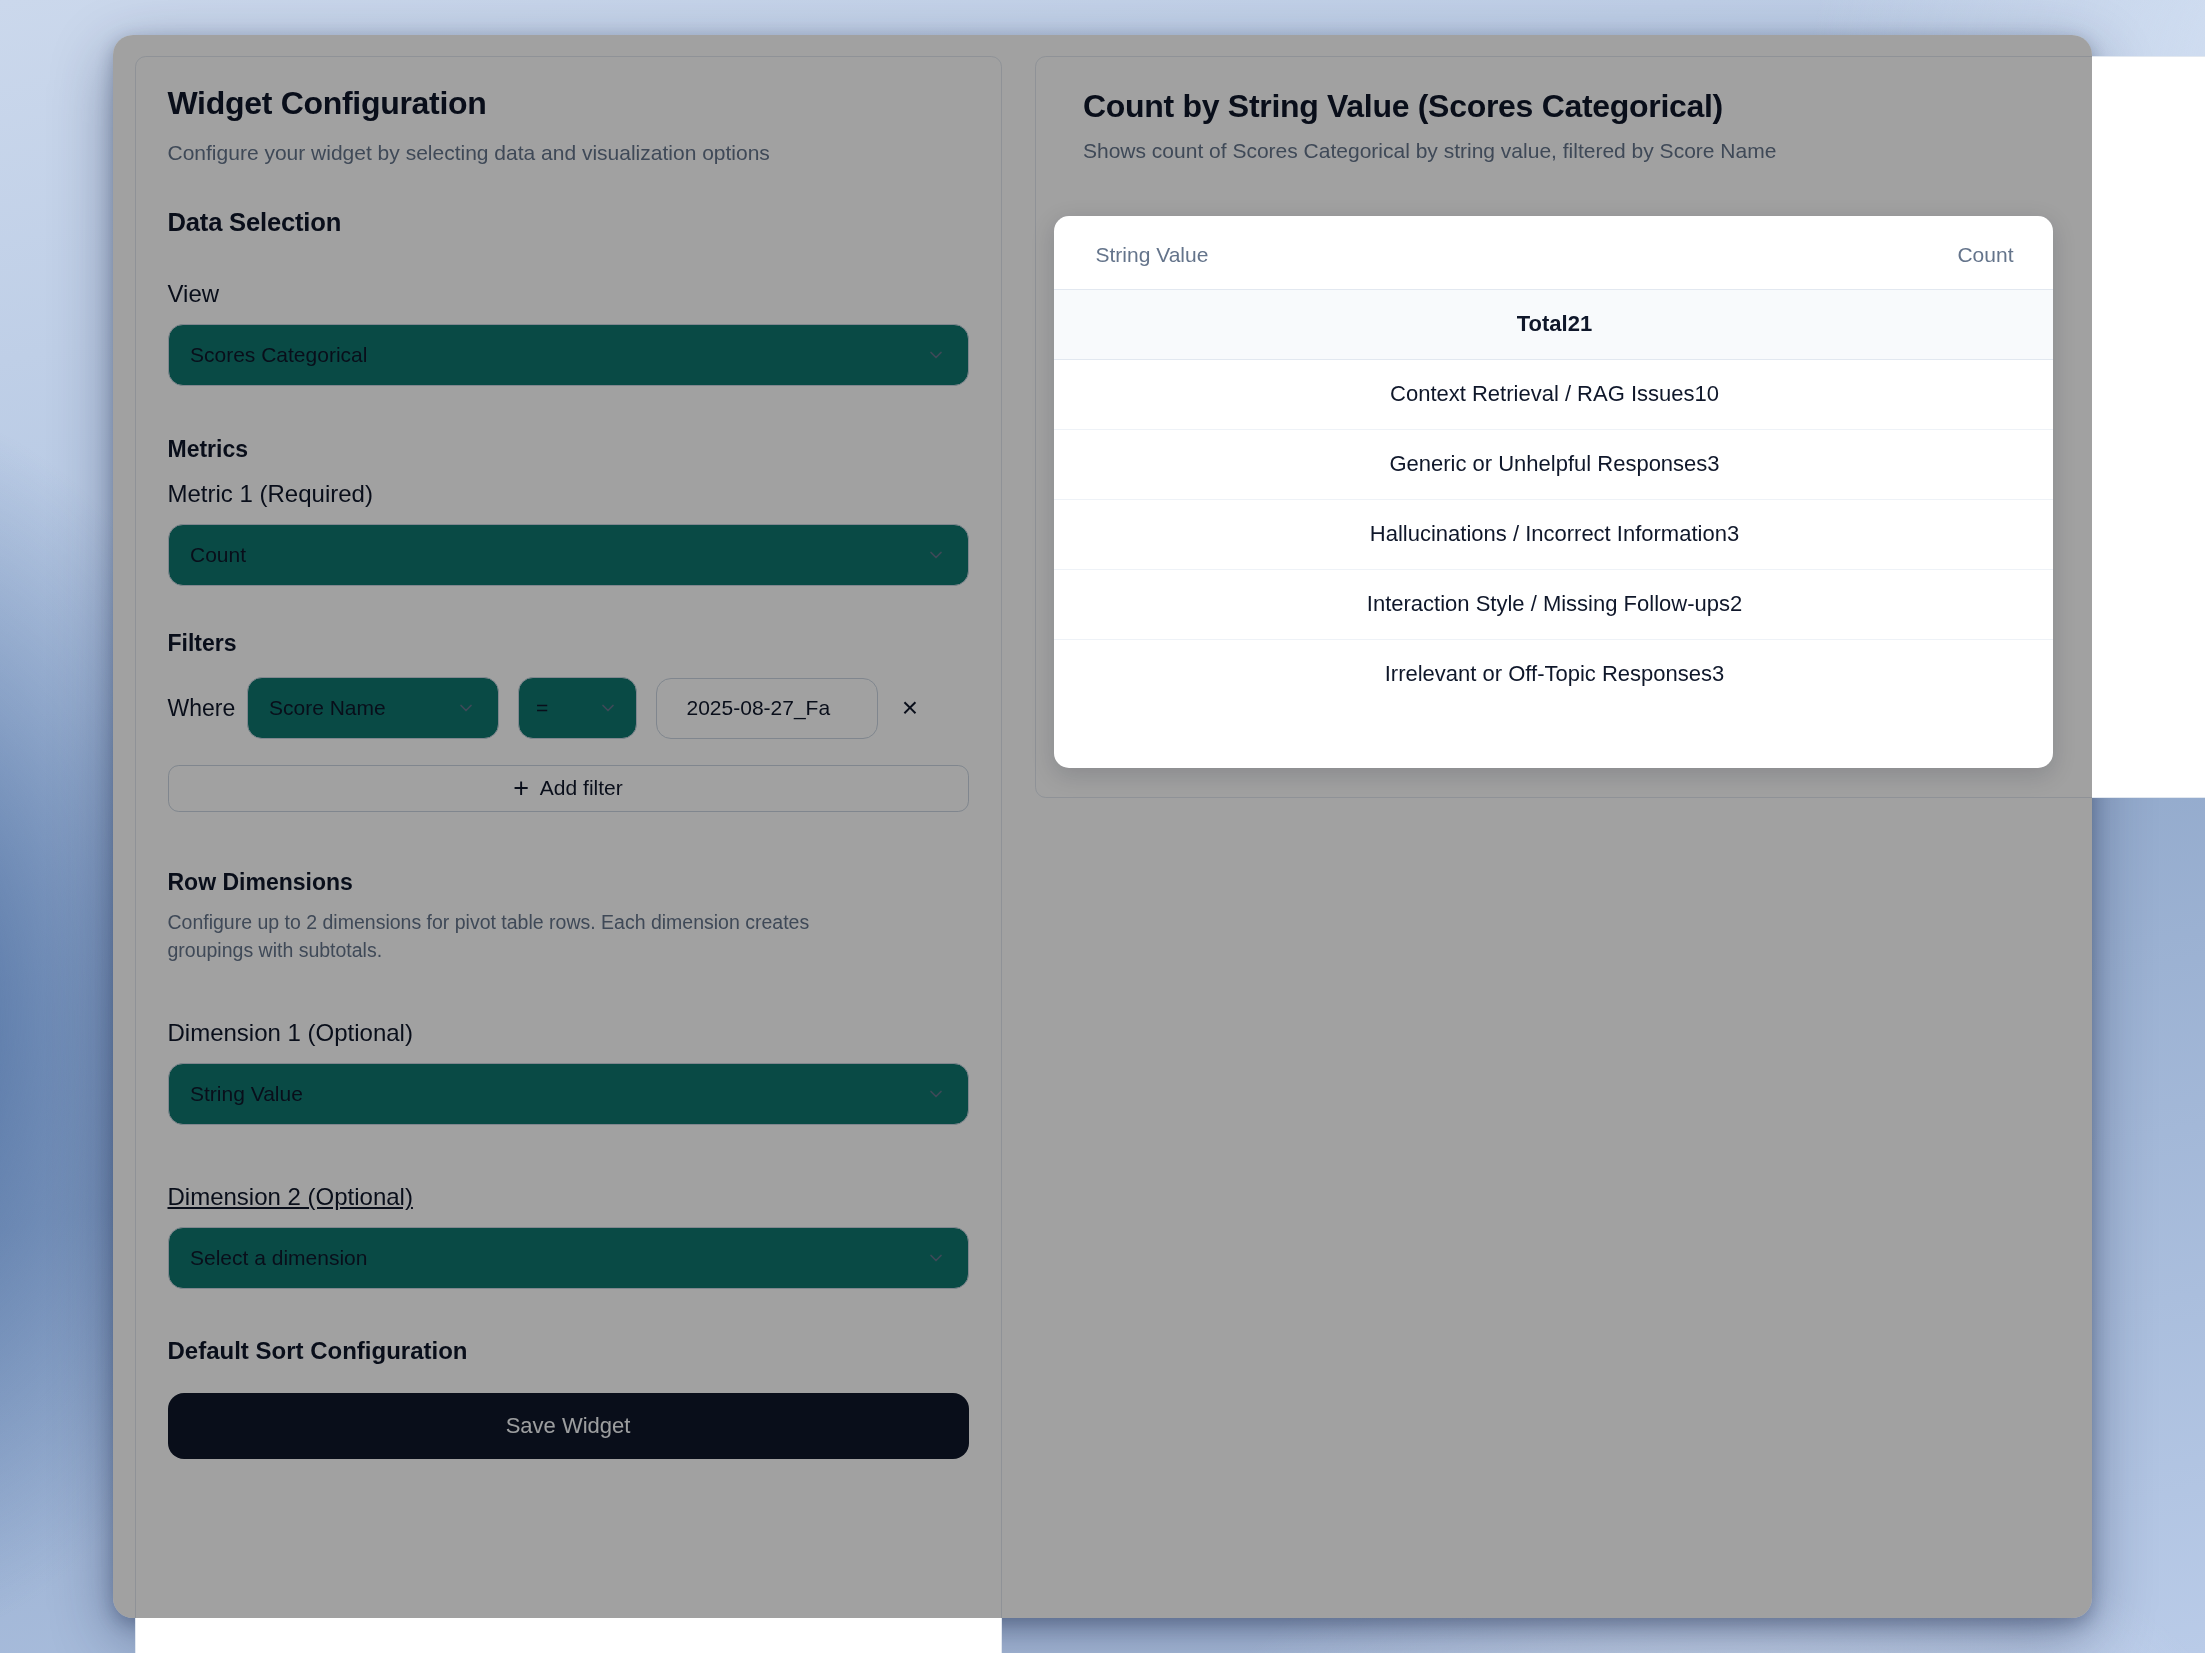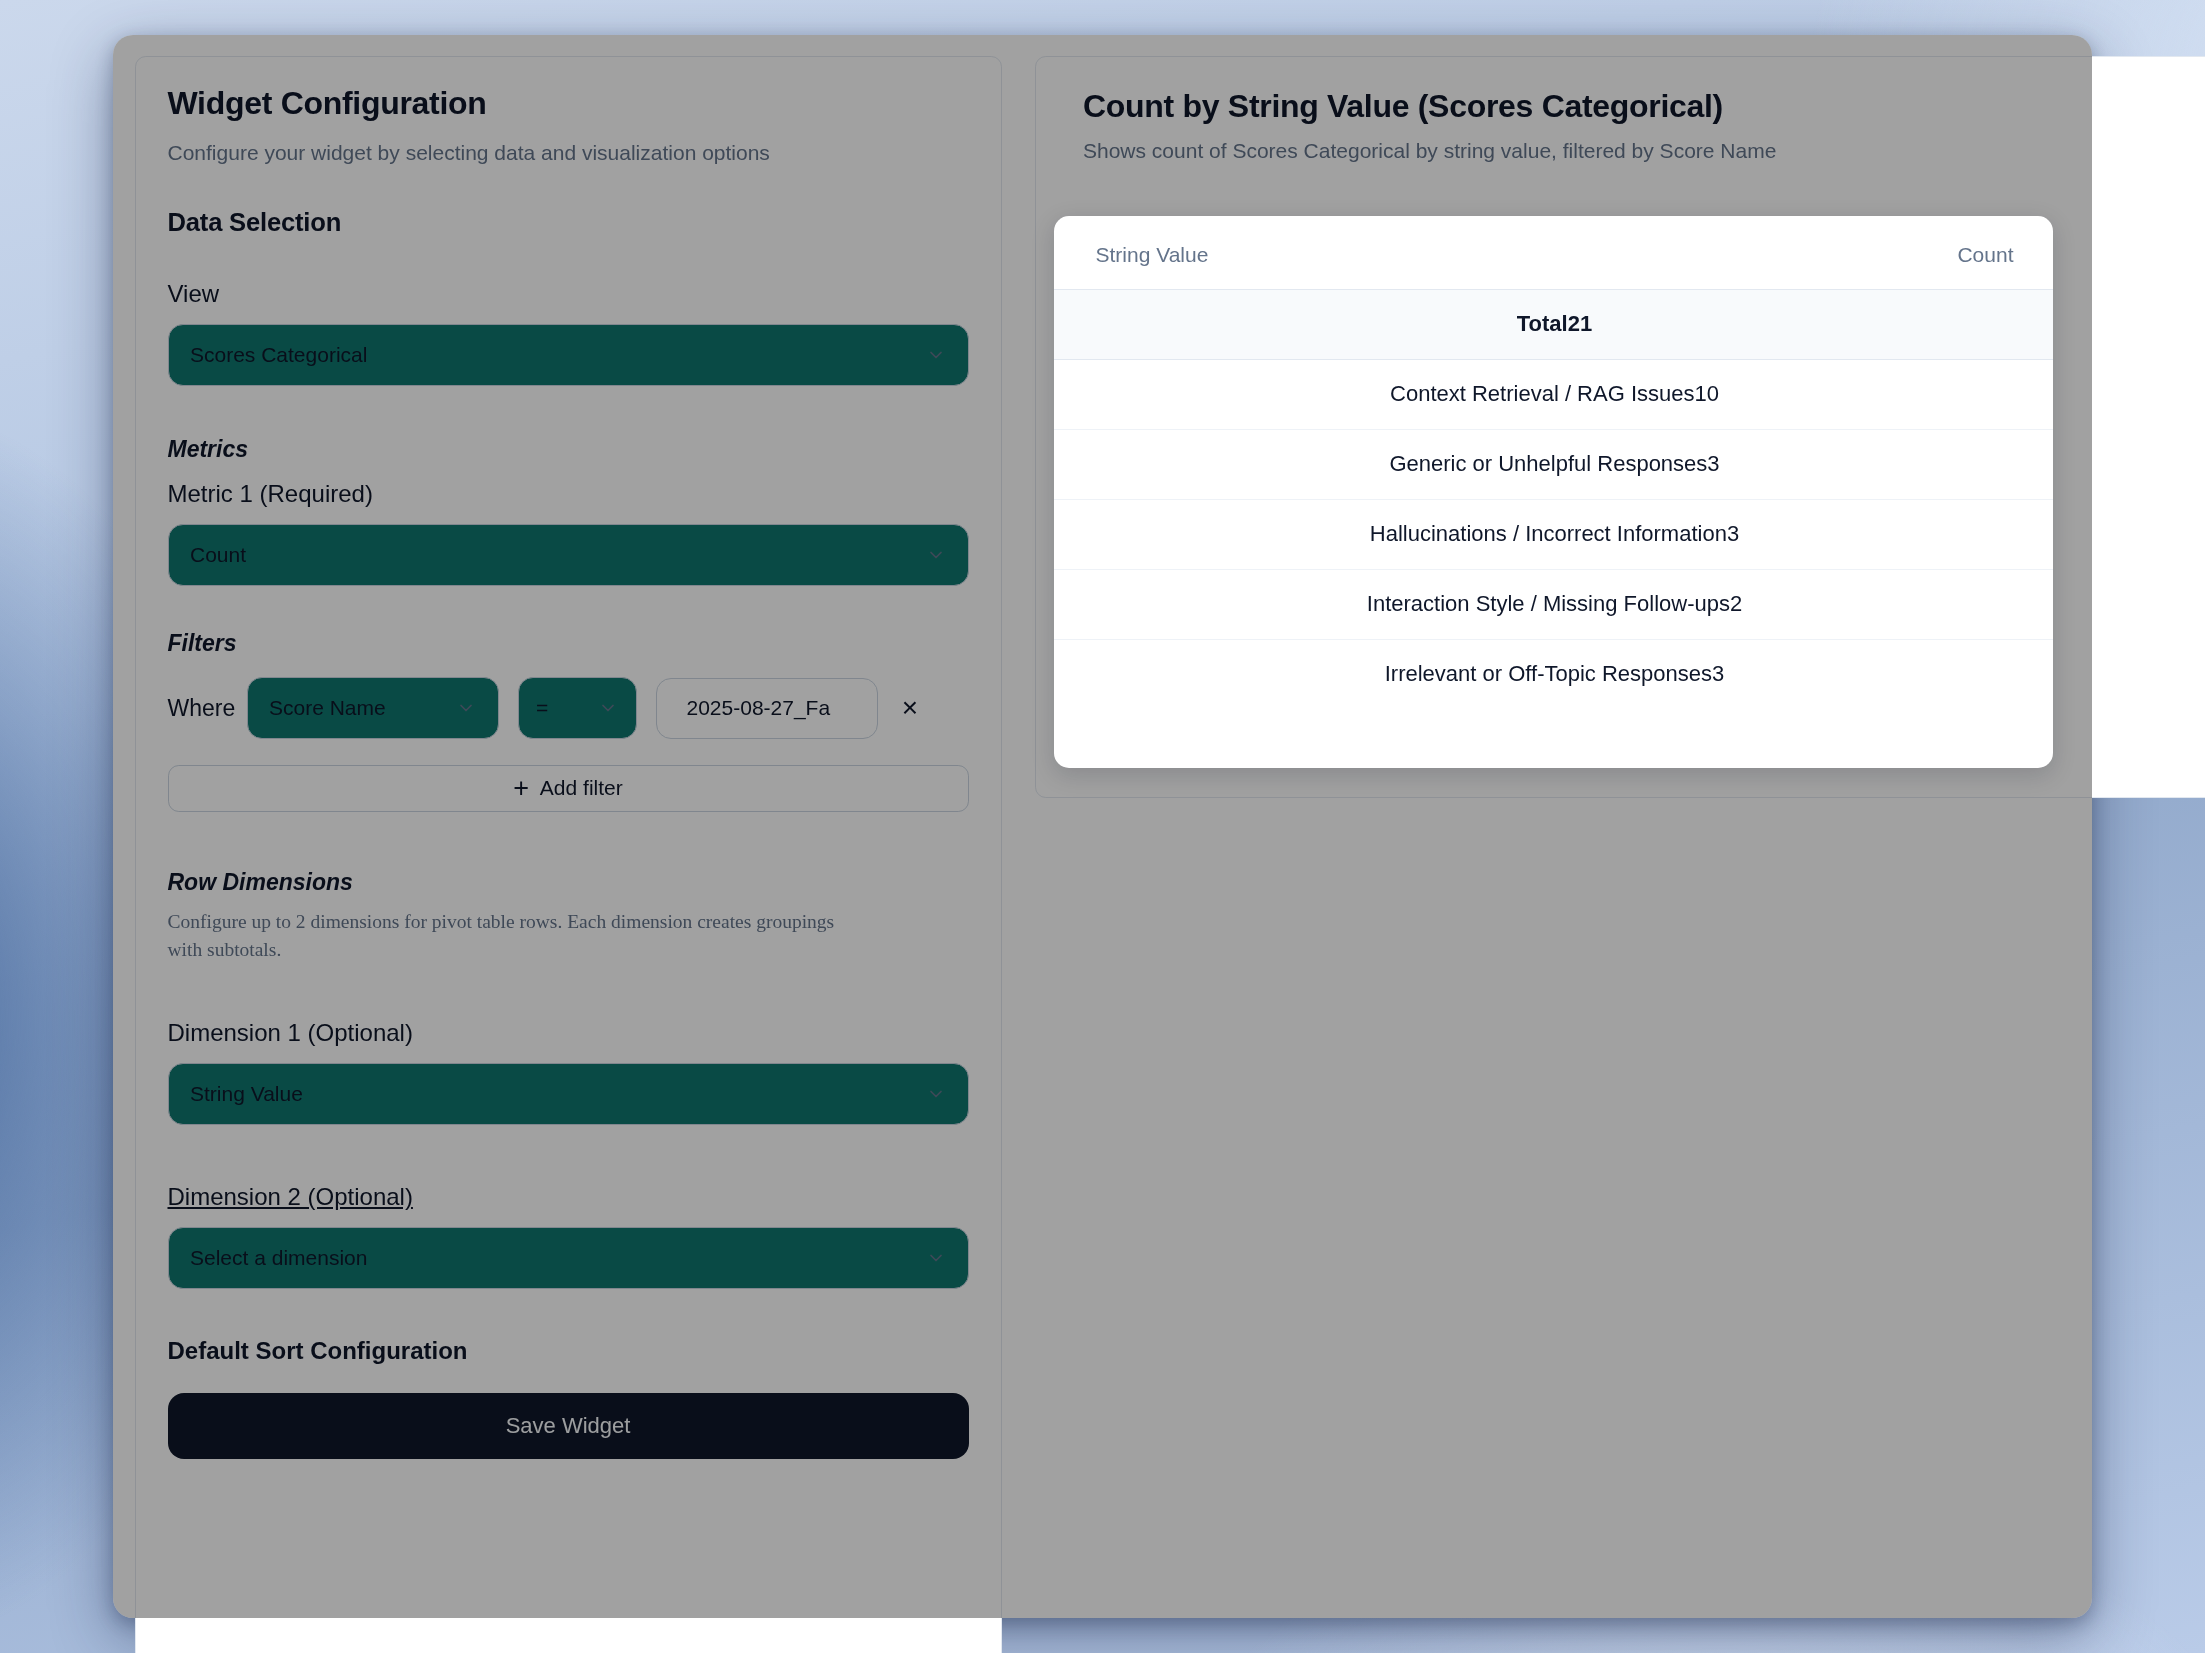--- a/index.html
+++ b/index.html
@@ -28,21 +28,21 @@
   .panel {
     position:absolute; border:1.3px solid #e2e8f0; border-radius:10.8px; background:#fff;
   }
   .panel-left  { left:21.5px;  top:21px; width:867px; height:1650px; padding:28px 32px; overflow:hidden; }
   .panel-right { left:922px; top:21px; width:1252px; height:742px; padding:31px 32px; }
 
   
   .h-title   { font-size:32px; font-weight:700; letter-spacing:-0.3px; }
   .subtitle  { margin-top:15px; font-size:21px; line-height:1.5; color:#64748b; max-width:714px; }
   .h-section { margin-top:39px; font-size:25.6px; font-weight:700; letter-spacing:-0.2px; }
-  .h-group   { font-size:23px; font-weight:600;font-style:italic; }
+  .h-group   { font-size:23px; font-weight:600; }
   .lbl       { font-size:24px; font-weight:500; }
 
   .select {
     margin-top:16px; height:62px; width:100%;
     border:1.3px solid #cbd5e1; border-radius:15px;
     display:flex; align-items:center; justify-content:space-between;
     padding:0 21.5px; font-size:21px; color:#0f172a; background:#0f766e; cursor:pointer;text-align:right;
   }
   .chev { width:20px; height:20px; flex:none; color:#64748b; }
   .chev svg { width:100%; height:100%; display:block; }
@@ -68,21 +68,21 @@
   }
   .add-filter {
     margin-top:25.6px; width:100%; height:47px;
     border:1.3px solid #cbd5e1; border-radius:10.8px; background:#fff; cursor:pointer;
     display:flex; align-items:center; justify-content:center; gap:10.8px;
     font-family:"Liberation Sans", sans-serif; font-size:21px; font-weight:500; color:#0f172a;
   }
   .plus { font-size:27px; font-weight:300; line-height:1; }
 
   .mt-rowdims { margin-top:57px; }
-  .desc { margin-top:12px; font-size:19.5px; line-height:1.45; color:#64748b; max-width:700px;font-family:Liberation Serif, serif; }
+  .desc { margin-top:12px; font-size:19.5px; line-height:1.45; color:#64748b; max-width:700px; }
   .mt-dim1 { margin-top:55px; }
   .mt-dim2 { margin-top:58px;text-decoration:underline; }
   .mt-sort { margin-top:48px; font-size:24px; font-weight:700; }
   .save-btn {
     margin-top:28px; width:100%; height:66px; border:none; border-radius:16px;
     background:#0f172a; color:#f8fafc; font-family:"Liberation Sans", sans-serif;
     font-size:22px; font-weight:500; cursor:pointer;
   }
 
   

